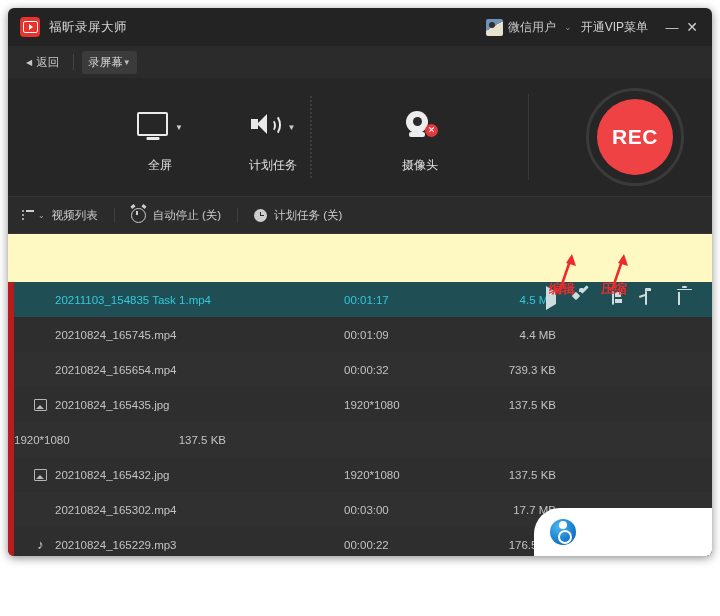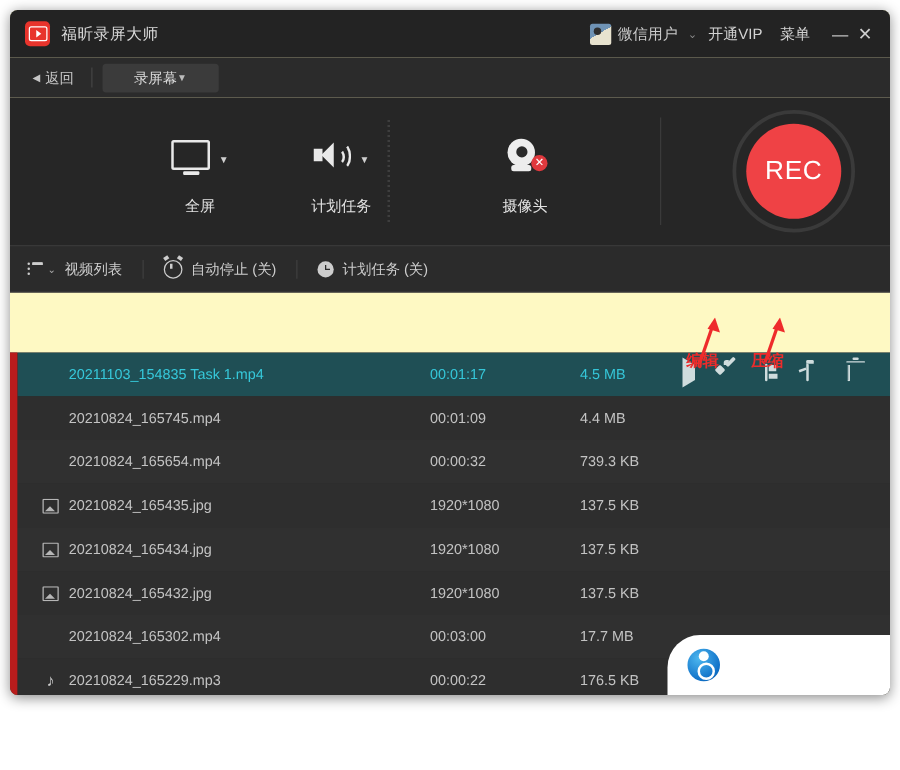--- a/index.html
+++ b/index.html
@@ -80,21 +80,21 @@
   .avatar::after {
     content: "";
     position: absolute; left: 3px; top: 3px;
     width: 6px; height: 6px; border-radius: 50%;
     background: #2f2f2f;
   }
   .tb-chevron {
     color: #8e8e8e; font-size: 9px;
     margin: 0 9px 0 2px;
   }
-  .tb-link { color: #d2d2d2; margin-right: 14px; white-space: nowrap; }
+  .tb-link { color: #d2d2d2; white-space: nowrap; }
   .tb-menu { color: #d2d2d2; margin-right: 14px; white-space: nowrap; }
   .win-btn {
     color: #cfcfcf;
     font-size: 13px;
     width: 20px; text-align: center;
     line-height: 1;
     user-select: none;
   }
   .win-btn.close { font-size: 14px; }
 
@@ -115,21 +115,21 @@
   .back-caret { font-size: 8px; color: #c6c6c6; }
   .vsep-sm {
     width: 1px; height: 16px; background: #444;
     margin: 0 8px;
   }
   .mode-select {
     background: #3b3b3b;
     color: #dcdcdc;
     font-size: 11.5px;
     border-radius: 3px;
-    padding: 4px 25px;
+    padding: 4px 6px;
     display: flex; align-items: center; 
   }
   .mode-select .caret { font-size: 8px; color: #bbb; }
 
   
   .capturebar {
     height: 118px;
     background: #262626;
     position: relative;
     display: flex;
@@ -227,21 +227,21 @@
     border-radius: 50%;
     border: 3px solid #3a3a3a;
     display: flex; align-items: center; justify-content: center;
   }
   .rec-btn {
     width: 76px; height: 76px;
     border-radius: 50%;
     background: #ef4245;
     color: #fff;
     font-size: 21px;
-    font-weight: normal;
+    font-weight: bold;
     letter-spacing: .5px;
     display: flex; align-items: center; justify-content: center;
   }
 
   
   .listbar {
     height: 36px;
     background: #2b2b2b;
     border-top: 1px solid #383838;
     border-bottom: 1px solid #383838;
@@ -316,21 +316,21 @@
     color: #35c6d8;
   }
   .row .name {
     width: 310px;
     padding-left: 20px;
     display: flex; align-items: center; gap: 8px;
     white-space: nowrap; overflow: hidden;
   }
   .row.selected .name { color: #36c8da; }
   .row .dur  { width: 120px; text-align: left; }
-  .row .size { width: 92px; }
+  .row .size { width: 92px; text-align: right; }
   .row .actions {
     position: absolute; right: 18px; top: 0; height: 100%;
     display: flex; align-items: center; gap: 17px;
   }
   .name-ic { width: 13px; flex: none; display:flex; align-items:center; justify-content:center; }
   .ic-img {
     width: 12px; height: 10px;
     border: 1.4px solid #b6b6b6;
     border-radius: 1px;
     position: relative;
@@ -610,26 +610,20 @@
         <div class="name">
           <span class="name-ic">
             <span class="ic-img"></span>
           </span>
           <span>20210824_165435.jpg</span>
         </div>
         <div class="dur">1920*1080</div>
         <div class="size">137.5 KB</div>
       </div>
       <div class="row">
-        <div class="name">
-          <span class="name-ic">
-            <span class="ic-img"></span>
-          </span>
-          <span>20210824_165434.jpg</span>
-        </div>
         <div class="dur">1920*1080</div>
         <div class="size">137.5 KB</div>
       </div>
       <div class="row alt">
         <div class="name">
           <span class="name-ic">
             <span class="ic-img"></span>
           </span>
           <span>20210824_165432.jpg</span>
         </div>

